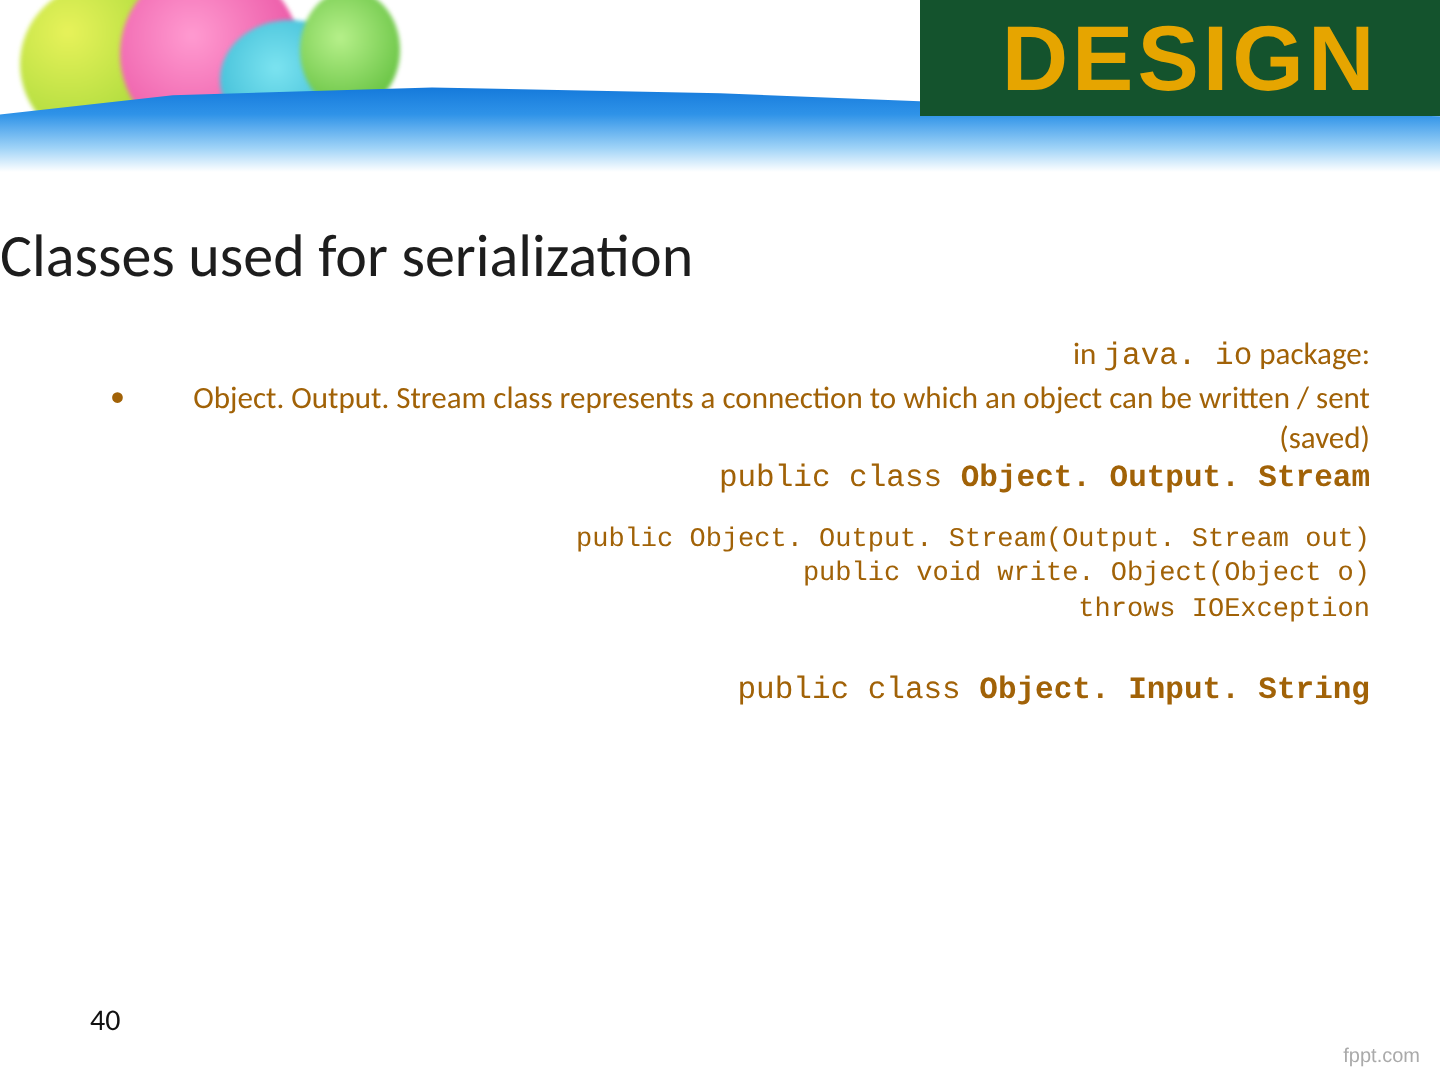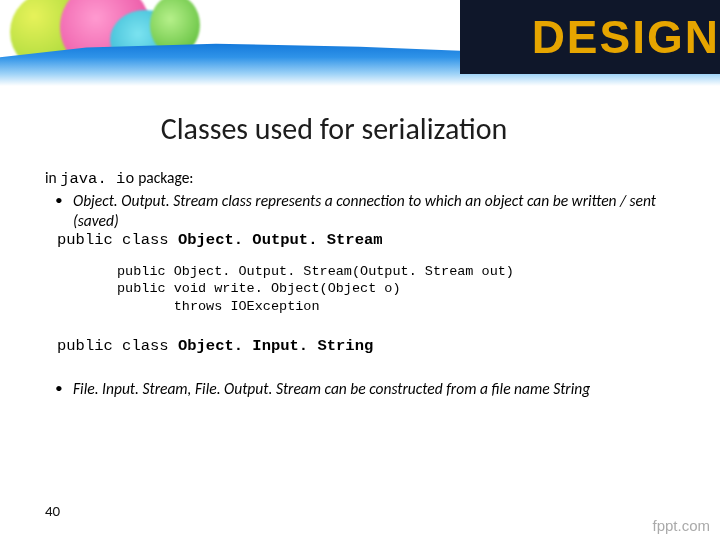--- a/index.html
+++ b/index.html
@@ -29,55 +29,56 @@
     width: 720px;
     height: 48px;
     background: linear-gradient(to bottom, #0a6fd6 0%, #2f93e8 40%, #9fd3f7 75%, #fff 100%);
     clip-path: polygon(0 40%, 12% 20%, 30% 12%, 50% 18%, 70% 30%, 100% 42%, 100% 100%, 0 100%);
   }
   .banner .design-box {
     position: absolute;
     top: 0;
     right: 0;
     width: 260px;
-    height: 74px;
-    background: #0f172a;
+    height: 58px;
+    background: #14532d;
     display: flex;
     align-items: center;
-    justify-content: flex-end;
+    justify-content: center;
     padding-left: 10px;
   }
   .banner .design-text {
     font-family: Impact, "Arial Black", sans-serif;
     font-size: 46px;
     letter-spacing: 2px;
     color: #e6a500;
     font-weight: bold;
   }
   .title {
     position: absolute;
     top: 110px;
     left: 0;
     width: 668px;
-    text-align: center;
+    text-align: left;
     font-size: 30px;
     color: #1d1d1d;
     font-weight: 400;
   }
   .content {
     position: absolute;
     top: 168px;
     left: 45px;
     width: 640px;
     font-size: 15.5px;
-    color: #000000;
+    color: #a16207;
     line-height: 1.25;
+    text-align: right;
   }
   .content .mono { font-family: "Courier New", monospace; }
-  .content ul { list-style: none; margin-left: 0; font-style: italic; }
+  .content ul { list-style: none; margin-left: 0; }
   .content li.bullet { position: relative; padding-left: 28px; margin-top: 2px; }
   .content li.bullet::before {
     content: "•";
     position: absolute;
     left: 10px;
     top: 0;
     font-size: 15px;
   }
   .content .subline {
     margin-left: 12px;
@@ -97,21 +98,21 @@
     position: absolute;
     bottom: 20px;
     left: 45px;
     font-size: 15px;
     color: #111;
   }
   .credit {
     position: absolute;
     bottom: 6px;
     right: 10px;
-    font-size: 15px;
+    font-size: 10px;
     color: #aaa;
     font-family: Arial, sans-serif;
   }
 </style>
 </head>
 <body>
 
 <div class="banner">
   <div class="blob" style="top:-8px;left:10px;width:80px;height:80px;background:radial-gradient(circle at 30% 30%, #e7f25a, #8fcf2e);"></div>
   <div class="blob" style="top:-18px;left:60px;width:90px;height:90px;background:radial-gradient(circle at 40% 40%, #ff9ad0, #e44097);"></div>
@@ -143,24 +144,17 @@
 public void write. Object(Object o)
        throws IOException</div>
   </div>
 
   <div class="group">
     <div class="subline mono">
       <span>public class </span><span class="bold">Object. Input. String</span>
     </div>
   </div>
 
-  <div class="group">
-    <ul>
-      <li class="bullet">
-        <span>File. Input. Stream, File. Output. Stream can be constructed from a file name String</span>
-      </li>
-    </ul>
-  </div>
 
 </div>
 
 <div class="pagenum">40</div>
 <div class="credit">fppt.com</div>
 
 </body></html>

